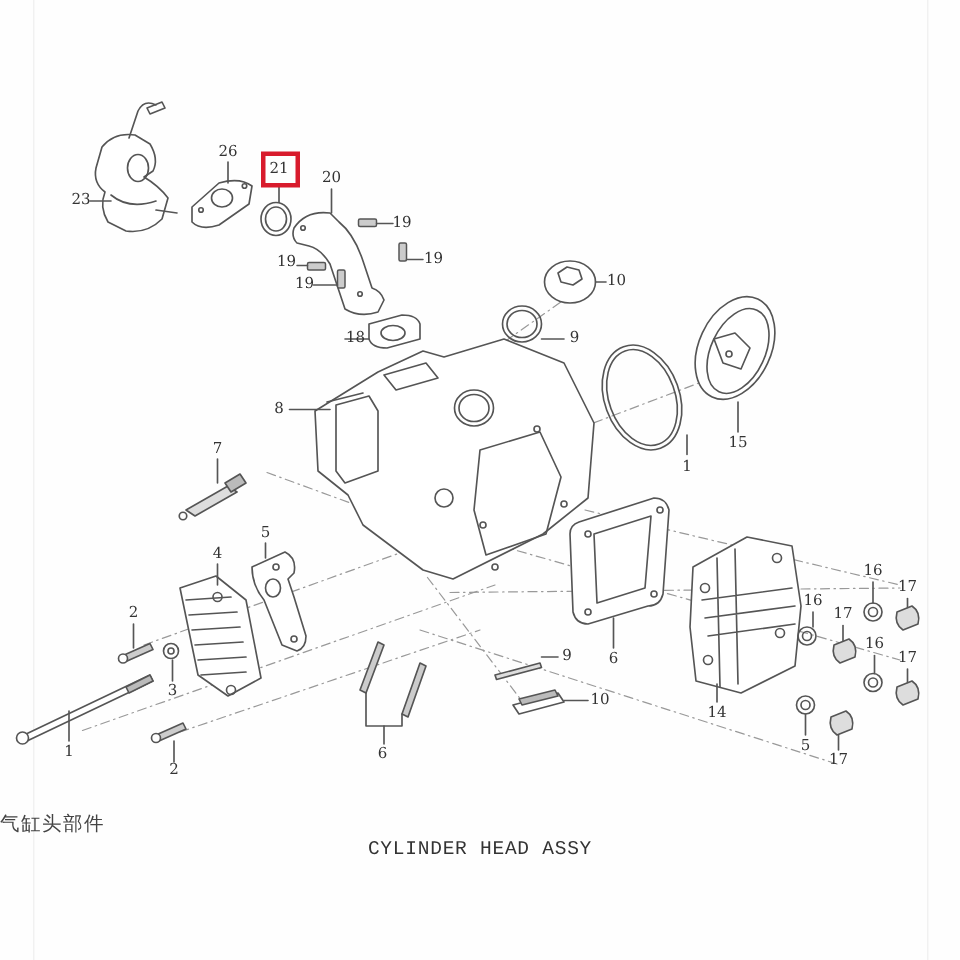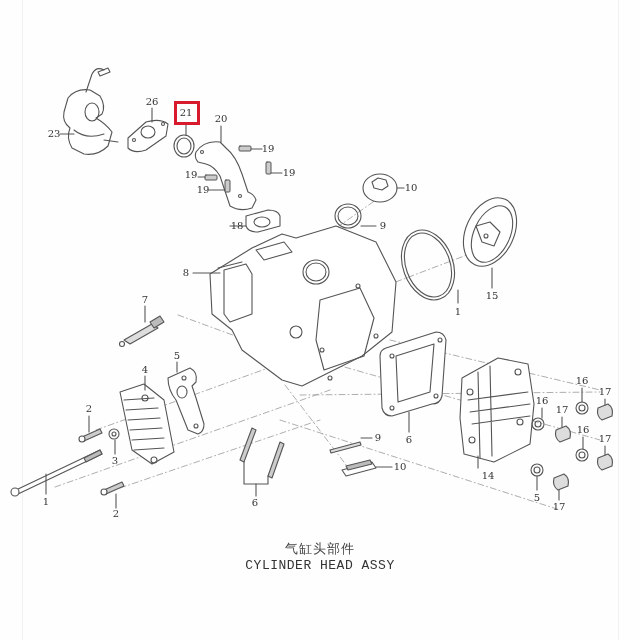--- a/index.html
+++ b/index.html
@@ -2,21 +2,21 @@
 <html><head>
   <meta charset="utf-8">
   <style>
     html, body { margin: 0; padding: 0; background: #ffffff; }
     body { width: 640px; height: 640px; position: relative; overflow: hidden; font-family: "DejaVu Serif", serif; }
     #canvas { position: absolute; left: 0; top: 0; width: 640px; height: 640px; background: #fefefe; }
     .page-edge { position: absolute; top: 0; bottom: 0; width: 1px; background: #f1f1f1; }
     svg.parts { position: absolute; left: 0; top: 0; }
     .callout { position: absolute; font-family: "DejaVu Serif", serif; font-size: 10px; color: #333; line-height: 1; white-space: nowrap; transform: translate(-50%, -50%); }
     .highlight-box { position: absolute; border: 3px solid #d81b2c; box-sizing: border-box; }
-    .caption-cn { position: absolute; left: 0; width: 640px; top: 540px; text-align: center; font-family: "DejaVu Sans", sans-serif; font-size: 13px; color: #444; letter-spacing: 1px; }
+    .caption-cn { position: absolute; left: 0; width: 640px; top: 540px; font-family: "DejaVu Sans", sans-serif; font-size: 13px; color: #444; letter-spacing: 1px; }
     .caption-en { position: absolute; left: 0; width: 640px; top: 558px; text-align: center; font-family: "Liberation Mono", "DejaVu Sans Mono", monospace; font-size: 13px; color: #333; letter-spacing: 0.5px; }
   </style>
 </head>
 <body>
 
 <div id="canvas">
   <div class="page-edge" style="left:618px"></div>
   <div class="page-edge" style="left:22px"></div>
 
   <svg class="parts" width="640" height="640" viewBox="0 0 640 640" fill="none" stroke="#555" stroke-width="1.1" stroke-linejoin="round" stroke-linecap="round">
@@ -254,21 +254,21 @@
   <span class="callout" style="left:177px;top:356px">5</span>
   <span class="callout" style="left:145px;top:370px">4</span>
   <span class="callout" style="left:89px;top:409px">2</span>
   <span class="callout" style="left:115px;top:461px">3</span>
   <span class="callout" style="left:46px;top:502px">1</span>
   <span class="callout" style="left:116px;top:514px">2</span>
   <span class="callout" style="left:255px;top:503px">6</span>
   <span class="callout" style="left:378px;top:438px">9</span>
   <span class="callout" style="left:400px;top:467px">10</span>
   <span class="callout" style="left:409px;top:440px">6</span>
-  <span class="callout" style="left:488px;top:476px">14</span>
+  <span class="callout" style="left:478px;top:476px">14</span>
   <span class="callout" style="left:582px;top:381px">16</span>
   <span class="callout" style="left:605px;top:392px">17</span>
   <span class="callout" style="left:542px;top:401px">16</span>
   <span class="callout" style="left:562px;top:410px">17</span>
   <span class="callout" style="left:583px;top:430px">16</span>
   <span class="callout" style="left:605px;top:439px">17</span>
   <span class="callout" style="left:537px;top:498px">5</span>
   <span class="callout" style="left:559px;top:507px">17</span>
 
   <div class="caption-cn">气缸头部件</div>

